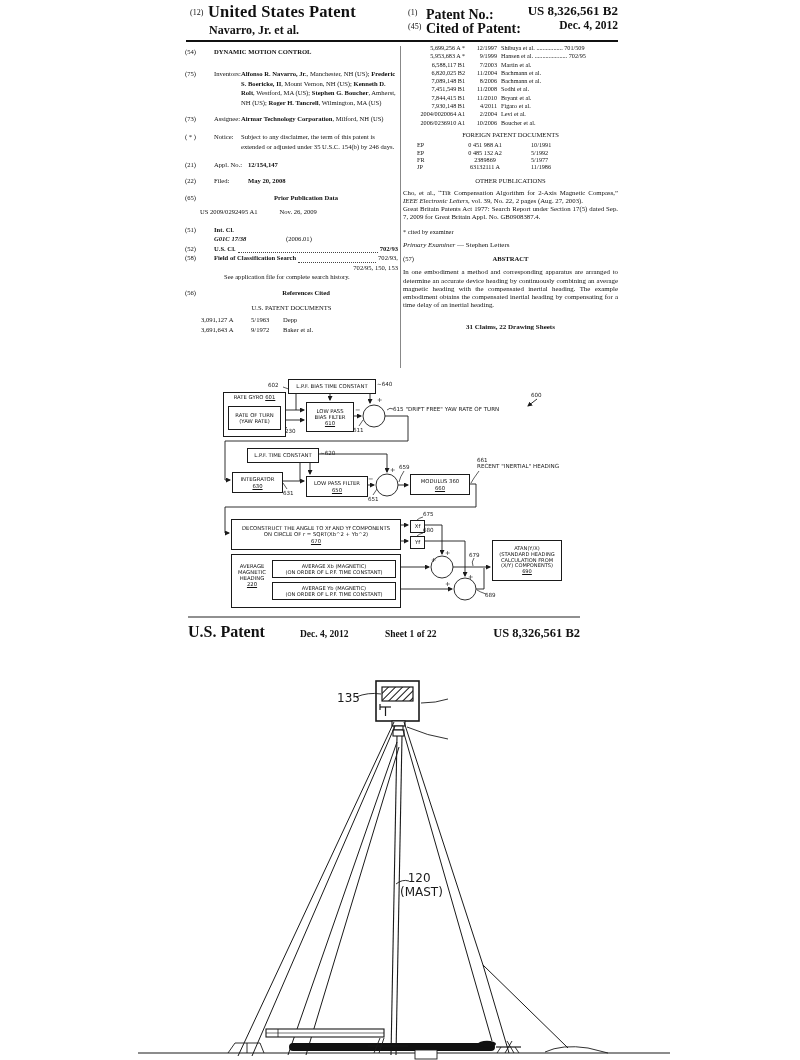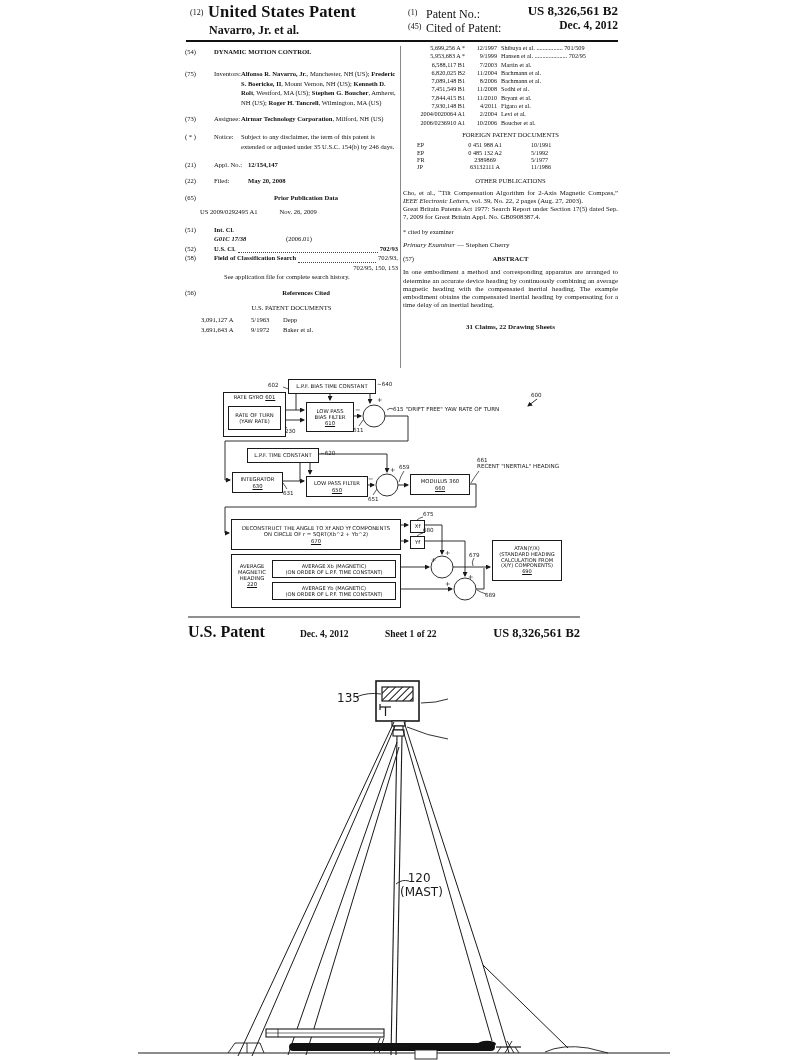--- a/index.html
+++ b/index.html
@@ -11,21 +11,21 @@
   .ctr{text-align:center;}
   .rt{text-align:right;}
   .pre{white-space:pre;}
   .prl{white-space:pre-line;}
   svg{position:absolute;left:0;top:0;}
 
   
   .h12{font-size:8px;}
   .htitle{font-size:16.5px;font-weight:bold;letter-spacing:.2px;}
   .hauth{font-size:12px;font-weight:bold;}
-  .hlab{font-size:12px;font-weight:normal;}
+  .hlab{font-size:14px;font-weight:bold;}
   .hpn{font-size:13px;font-weight:bold;}
   .hdate{font-size:11.5px;font-weight:bold;}
   #hrule{left:186px;top:40px;width:432px;height:2px;background:#111;}
   #coldiv{left:400px;top:46px;width:1px;height:322px;background:#888;}
 
   
   #lc{left:185px;top:46px;width:213px;font-size:6.6px;line-height:9.4px;}
   #lc .row{display:flex;}
   #lc .n{width:29px;flex:none;}
   #lc .lb{width:27px;flex:none;}
@@ -230,21 +230,21 @@
       <div class="frow">
           <span>JP</span>
           <span class="c2">63132111 A</span>
           <span>11/1986</span>
         </div>
     </div>
     <div class="ctr" style="margin-top:6px;font-size:6.6px">OTHER PUBLICATIONS</div>
     <div class="just" style="margin-top:4px"><span>Cho, et al., “Tilt Compensation Algorithm for 2-Axis Magnetic Compass,” </span><span style="font-style: italic;">IEEE Electronic Letters</span><span>, vol. 39, No. 22, 2 pages (Aug. 27, 2003).</span></div>
     <div class="just">Great Britain Patents Act 1977: Search Report under Section 17(5) dated Sep. 7, 2009 for Great Britain Appl. No. GB0908387.4.</div>
     <div style="margin-top:6px;font-size:6.4px">* cited by examiner</div>
-    <div style="margin-top:5px;font-size:7px"><span style="font-style: italic;">Primary Examiner</span><span> — Stephen Cherry</span></div>
+    <div style="margin-top:5px;font-size:7px"><span style="font-style: italic;">Primary Examiner</span><span> — Stephen Letters</span></div>
     <div style="margin-top:6px;display:flex">
       <span style="width:40px">(57)</span>
       <span class="b ctr" style="flex:1;margin-right:40px">ABSTRACT</span>
     </div>
     <div class="just" style="margin-top:5px;font-size:6.9px">In one embodiment a method and corresponding apparatus are arranged to determine an accurate device heading by continuously combining an average magnetic heading with the compensated inertial heading. The example embodiment obtains the compensated inertial heading by compensating for a time delay of an inertial heading.</div>
     <div class="b ctr" style="margin-top:14px;font-size:7px">31 Claims, 22 Drawing Sheets</div>
   </div>
 
   <svg width="800" height="1060" viewBox="0 0 800 1060">
     <defs>

